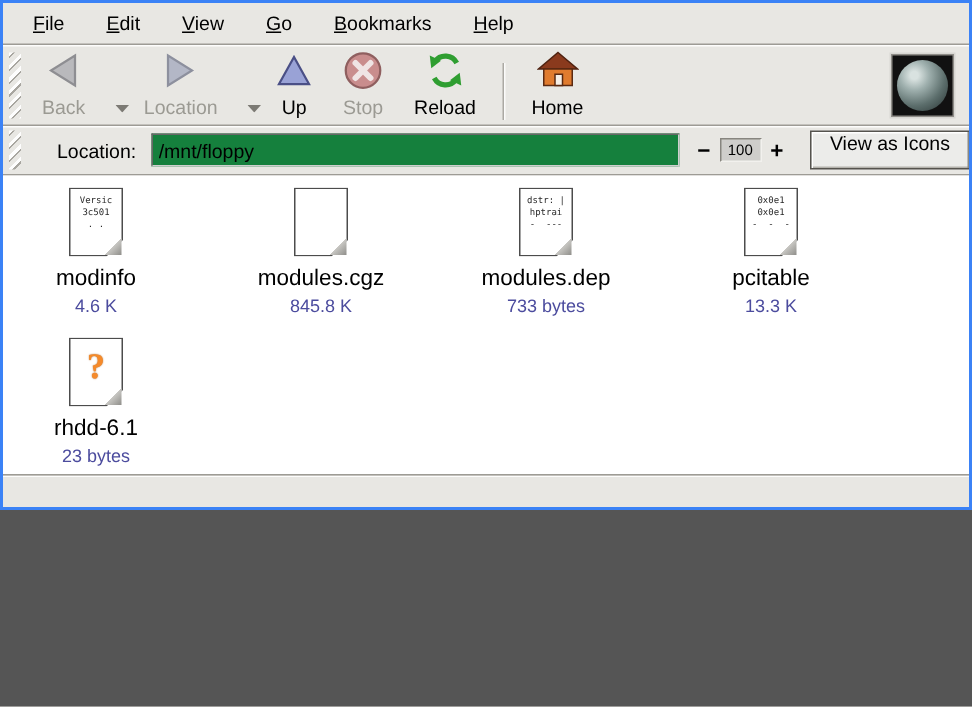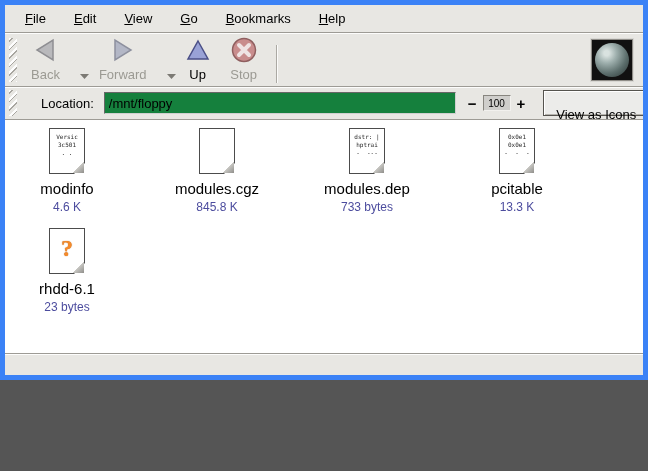--- a/index.html
+++ b/index.html
@@ -1,22 +1,22 @@
 <!DOCTYPE html>
 <html><head>
 <meta charset="utf-8">
 <style>
   * { margin:0; padding:0; box-sizing:border-box; }
   html,body { background:#555; }
   body { font-family:"Liberation Sans","DejaVu Sans",sans-serif; }
 
   .window {
-    width:648px; height:380px;
+    width:648px; height:340px;
     background:#e8e7e3;
-    border:5px solid #3b82f6;
+    border:2px solid #3b82f6;
     display:flex; flex-direction:column;
     overflow:hidden;
   }
 
   
   .menubar {
     height:28px; display:flex; align-items:center;
     padding-left:8px; gap:4px;
     border-bottom:1px solid #9d9b95;
     box-shadow:0 1px 0 #fdfdfc;
@@ -85,21 +85,21 @@
     background:#cfcecb;
     border:1px solid #87857f; border-bottom-color:#f2f1ee; border-right-color:#f2f1ee;
     color:#000;
   }
   .view-select {
     display:flex; align-items:stretch; height:26px; margin-left:8px;
     background:#ececea;
     border:1px solid #55534e;
     box-shadow:inset 1px 1px 0 #ffffff, inset -1px -1px 0 #b4b2ac;
   }
-  .view-select-label { font-size:13px; padding:16px 12px 0 12px; color:#000; white-space:nowrap; }
+  .view-select-label { font-size:13px; padding:0 12px 0 12px; color:#000; white-space:nowrap; }
   .view-select-arrow {
     width:18px; border-left:1px solid #8a8882;
     display:flex; flex-direction:column; align-items:center; justify-content:center; gap:2px;
   }
 
   
   .fileview {
     flex:1; background:#ffffff; overflow:hidden;
     padding:8px 0 0 6px;
     display:flex; flex-wrap:wrap; align-content:flex-start;
@@ -166,21 +166,21 @@
         </div>
         <span class="tchev"><svg width="9" height="5" viewBox="0 0 9 5">
             <polygon points="0,0 9,0 4.5,5" fill="#7c7a74"></polygon>
           </svg></span>
         <div class="tbtn disabled">
           <div class="tbtn-top">
             <span><svg width="26" height="26" viewBox="0 0 26 26">
                 <polygon points="5,3 5,23 21,13" fill="#b3b7c6" stroke="#8d909e" stroke-width="1.5"></polygon>
               </svg></span>
           </div>
-          <div class="tbtn-label">Forward</div>
+          <div class="tbtn-label">Location</div>
         </div>
         <span class="tchev"><svg width="9" height="5" viewBox="0 0 9 5">
             <polygon points="0,0 9,0 4.5,5" fill="#7c7a74"></polygon>
           </svg></span>
         <div class="tbtn">
           <div class="tbtn-top">
             <span><svg width="24" height="24" viewBox="0 0 24 24">
                 <polygon points="12,3 22,21 2,21" fill="#99a2d6" stroke="#4a4f86" stroke-width="1.5"></polygon>
               </svg></span>
           </div>
@@ -188,21 +188,42 @@
         </div>
         <div class="tbtn disabled">
           <div class="tbtn-top">
             <span><svg width="28" height="28" viewBox="0 0 28 28">
                 <circle cx="14" cy="14" r="11.5" fill="#c98d8d" stroke="#8f5f5f" stroke-width="1.5"></circle>
                 <path d="M9 9 L19 19 M19 9 L9 19" stroke="#efe4e4" stroke-width="4" stroke-linecap="round"></path>
               </svg></span>
           </div>
           <div class="tbtn-label">Stop</div>
         </div>
+        <div class="tbtn">
+          <div class="tbtn-top">
+            <span><svg width="28" height="28" viewBox="0 0 28 28">
+                <path d="M21.5 9 A8.5 8.5 0 0 0 7 8" fill="none" stroke="#2f9e31" stroke-width="3.4"></path>
+                <polygon points="3.5,4 11,7.5 4.5,12.5" fill="#2f9e31"></polygon>
+                <path d="M6.5 19 A8.5 8.5 0 0 0 21 20" fill="none" stroke="#2f9e31" stroke-width="3.4"></path>
+                <polygon points="24.5,24 17,20.5 23.5,15.5" fill="#2f9e31"></polygon>
+              </svg></span>
+          </div>
+          <div class="tbtn-label">Reload</div>
+        </div>
         <div class="tb-sep"></div>
+        <div class="tbtn">
+          <div class="tbtn-top">
+            <span><svg width="28" height="26" viewBox="0 0 28 26">
+                <polygon points="14,1 27,12 1,12" fill="#8a3a1d" stroke="#4f2210" stroke-width="1"></polygon>
+                <rect x="4.5" y="12" width="19" height="11" fill="#e07b2e" stroke="#5a2a12" stroke-width="1"></rect>
+                <rect x="12" y="15.5" width="5" height="7.5" fill="#f6efe7" stroke="#5a2a12" stroke-width="1"></rect>
+              </svg></span>
+          </div>
+          <div class="tbtn-label">Home</div>
+        </div>
       </div>
     <div class="throbber-wrap">
       <div class="throbber">
         <div class="orb"></div>
       </div>
     </div>
   </div>
 
   <div class="locationbar">
     <div class="grip"></div>

